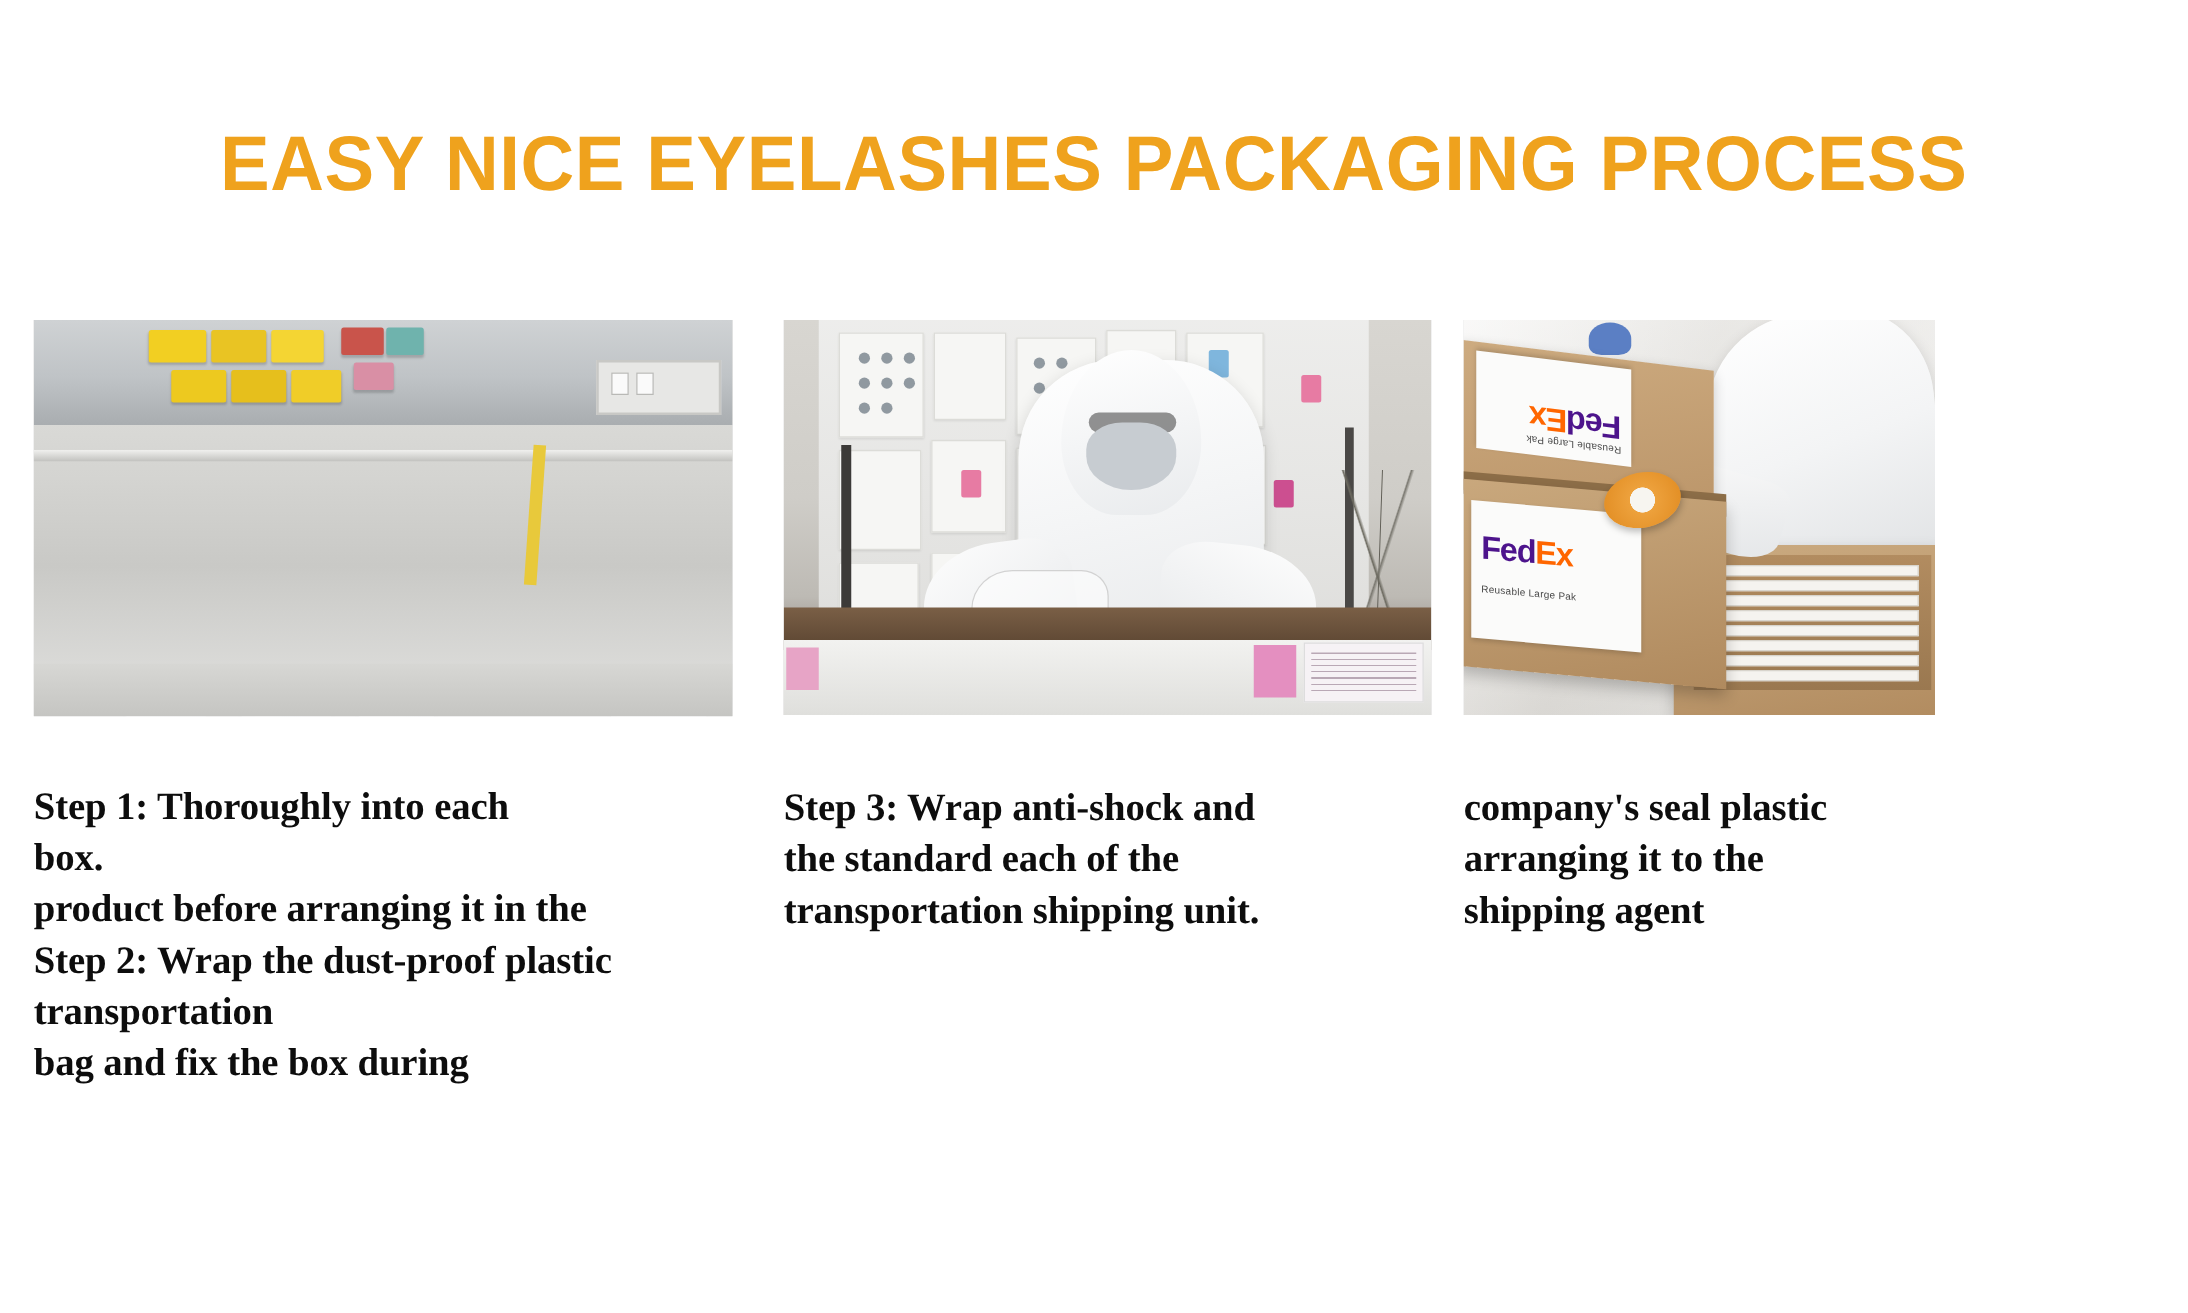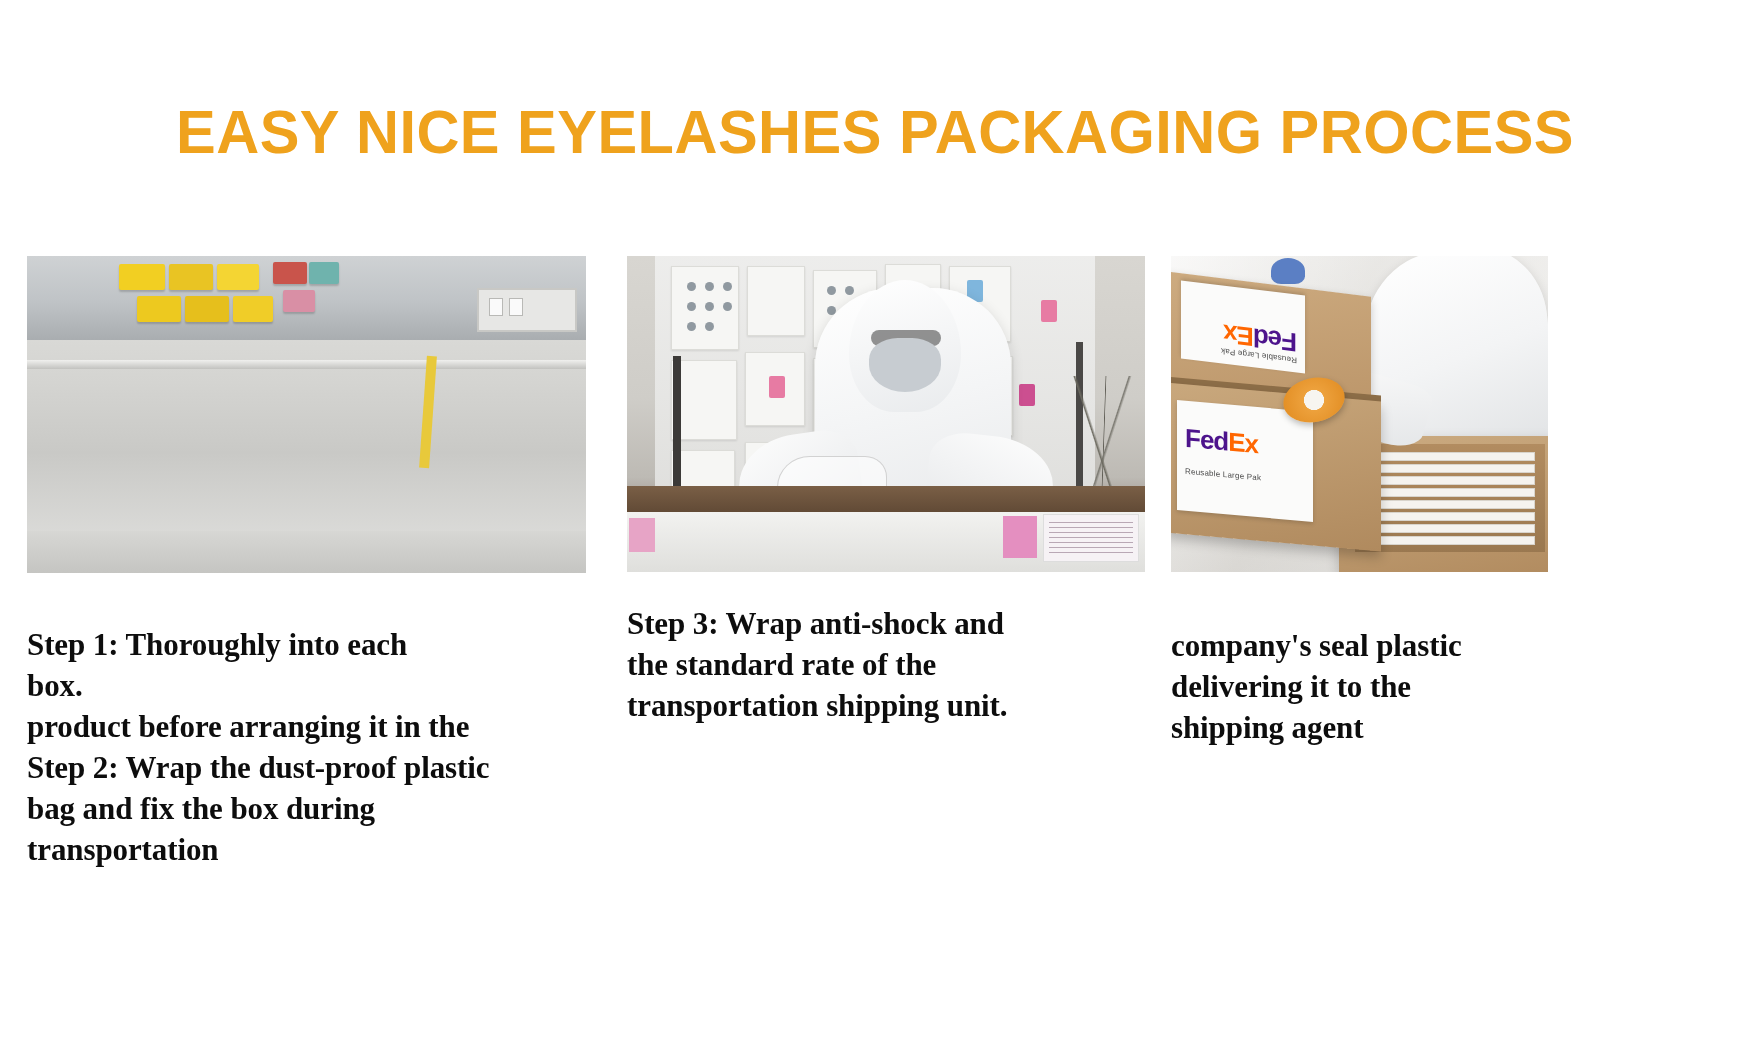--- a/index.html
+++ b/index.html
@@ -359,21 +359,21 @@
   
   .caption {
     font-family: "Liberation Serif", "DejaVu Serif", serif;
     font-weight: 700;
     font-size: 31px;
     line-height: 41px;
     color: #0d0d0d;
     letter-spacing: -0.1px;
   }
   .col-1 .caption { margin-top: 51px; }
-  .col-2 .caption { margin-top: 31px; }
+  .col-2 .caption { margin-top: 53px; }
   .col-3 .caption { margin-top: 53px; }
   .caption p { margin: 0; }
 </style>
 </head>
 <body>
 
 <div class="slide">
 
   <div class="title">EASY NICE EYELASHES PACKAGING PROCESS</div>
 
@@ -412,22 +412,22 @@
 
           <div class="p1-floor"></div>
         </div>
       </div>
 
       <div class="caption">
         <p>Step 1: Thoroughly into each</p>
         <p>box.</p>
         <p>product before arranging it in the</p>
         <p>Step 2: Wrap the dust-proof plastic</p>
+        <p>transportation</p>
         <p>bag and fix the box during</p>
-        <p>transportation</p>
       </div>
     </div>
 
     <div class="col col-2">
 
       <div class="photo">
         <div class="photo-inner">
           <div class="p2-bg"></div>
           <div class="p2-board"></div>
 
@@ -484,21 +484,21 @@
           <div class="p2-desk"></div>
           <div class="p2-pinkpad"></div>
           <div class="p2-pinkpad2"></div>
           <div class="p2-paper"></div>
           <div class="p2-paper-lines"></div>
         </div>
       </div>
 
       <div class="caption">
         <p>Step 3: Wrap anti-shock and</p>
-        <p>the standard rate of the</p>
+        <p>the standard each of the</p>
         <p>transportation shipping unit.</p>
       </div>
     </div>
 
     <div class="col col-3">
 
       <div class="photo">
         <div class="photo-inner">
           <div class="p3-bg"></div>
           <div class="p3-tile"></div>
@@ -537,19 +537,19 @@
               <div class="fx-small" style="margin-top:16px;">Reusable Large Pak</div>
             </div>
           </div>
 
           <div class="p3-tape"></div>
         </div>
       </div>
 
       <div class="caption">
         <p>company's seal plastic</p>
-        <p>delivering it to the</p>
+        <p>arranging it to the</p>
         <p>shipping agent</p>
       </div>
     </div>
 
   </div>
 </div>
 
 </body></html>

